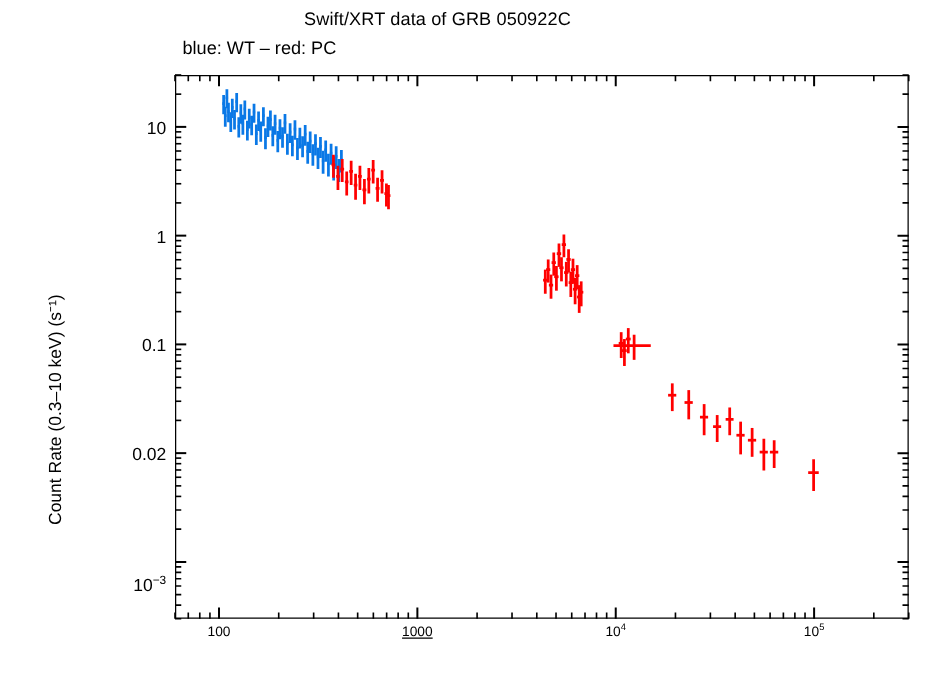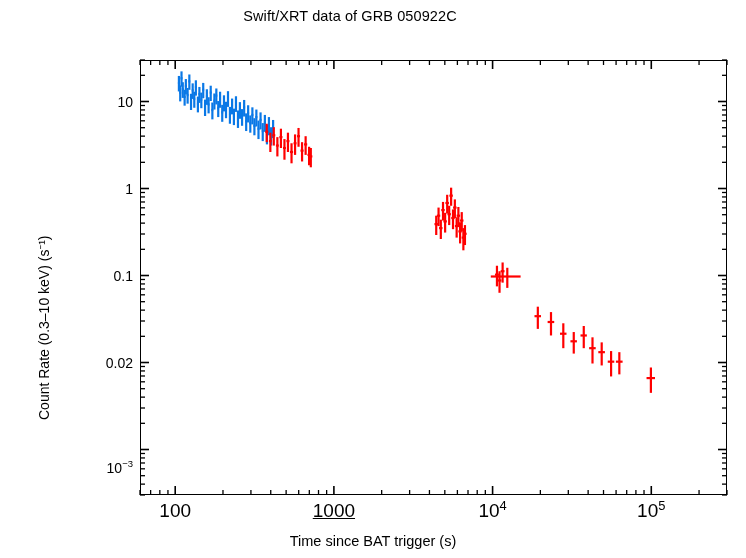--- a/index.html
+++ b/index.html
@@ -12,38 +12,38 @@
   .plotframe{position:absolute;left:140px;top:60px;width:587px;height:435px;
              border:1.6px solid #000;box-sizing:border-box;background:#fff;}
   .ylabel{position:absolute;font-size:14px;white-space:nowrap;
           transform:rotate(-90deg);transform-origin:0 0;
           left:34px;top:420px;}
   .xlabel{position:absolute;left:0;top:533px;width:746px;text-align:center;
           font-size:14.5px;}
   .ytick{position:absolute;right:0;font-size:14px;text-align:right;
          white-space:nowrap;transform:translateY(-50%);}
   .ytickwrap{position:absolute;left:0;top:0;width:133px;height:558px;}
-  .xtick{position:absolute;font-size:19px;white-space:nowrap;
+  .xtick{position:absolute;font-size:11px;white-space:nowrap;
          transform:translateX(-50%);top:500px;}
   .xtickwrap{position:absolute;left:0;top:0;width:746px;height:558px;}
   sup{font-size:0.68em;vertical-align:super;line-height:0;}
   svg{display:block;}
 </style>
 </head>
 <body>
 
 <div id="figure">
 
   <div class="title">Swift/XRT data of GRB 050922C</div>
+  <div class="subtitle">blue: WT – red: PC</div>
 
   <div class="ylabel">
     <span>Count Rate (0.3–10 keV) (s⁻¹)</span>
   </div>
 
-  <div class="xlabel">Time since BAT trigger (s)</div>
 
   <div class="ytickwrap" id="ytickwrap">
       <div class="ytick" style="top: 101.51px;">10</div>
       <div class="ytick" style="top: 188.51px;">1</div>
       <div class="ytick" style="top: 275.51px; text-align: right;">0.1</div>
       <div class="ytick" style="top: 362.51px;">0.02</div>
       <div class="ytick" style="top: 468px;">10<sup>−3</sup></div>
     </div>
   <div class="xtickwrap" id="xtickwrap">
       <div class="xtick" style="left: 175.206px;">100</div>

